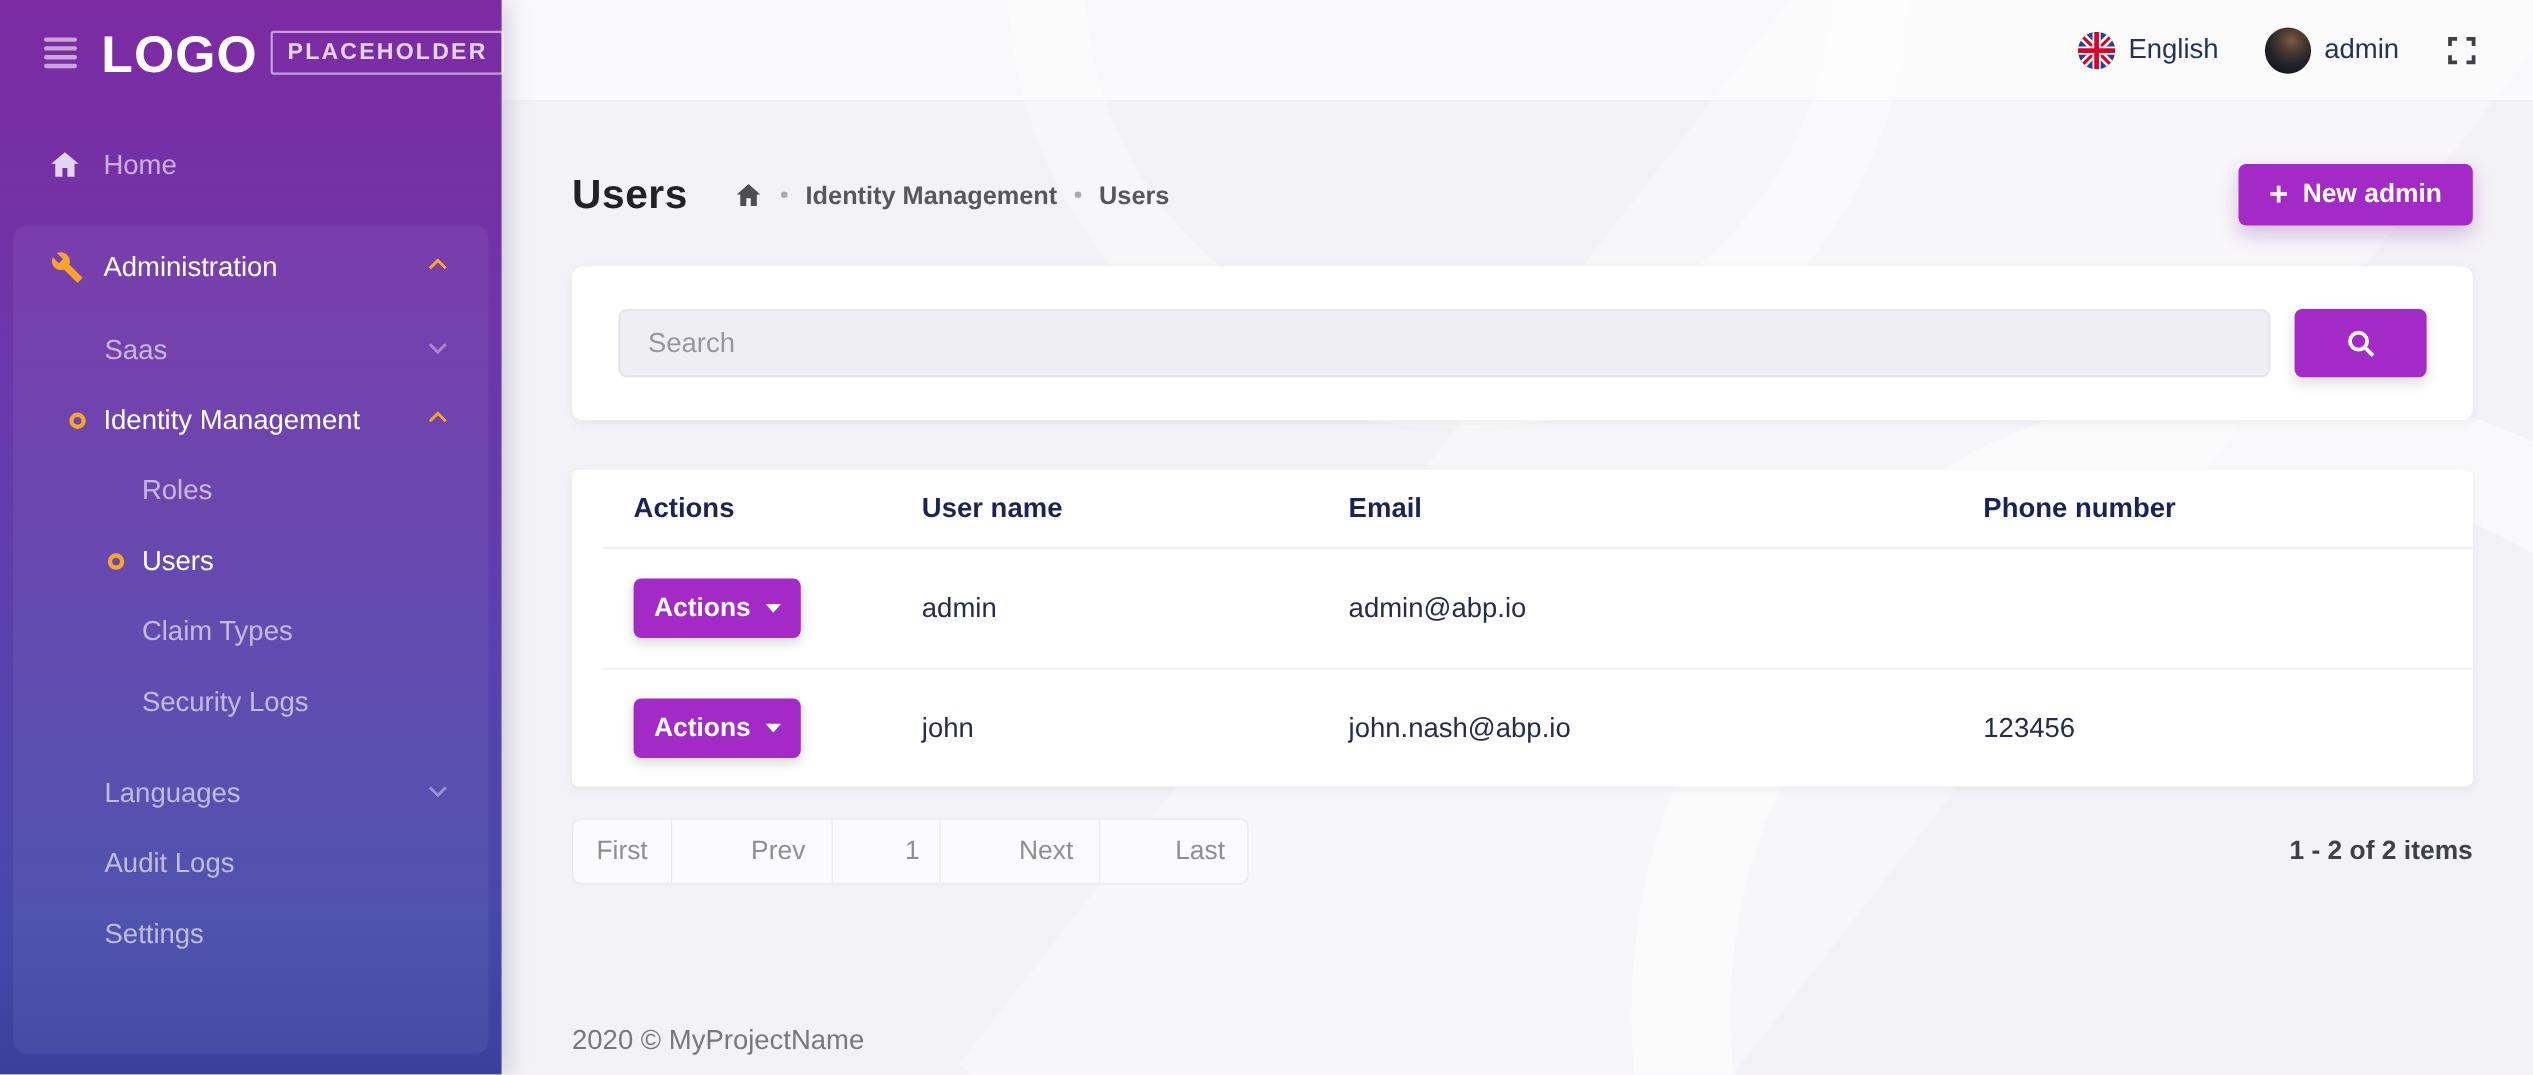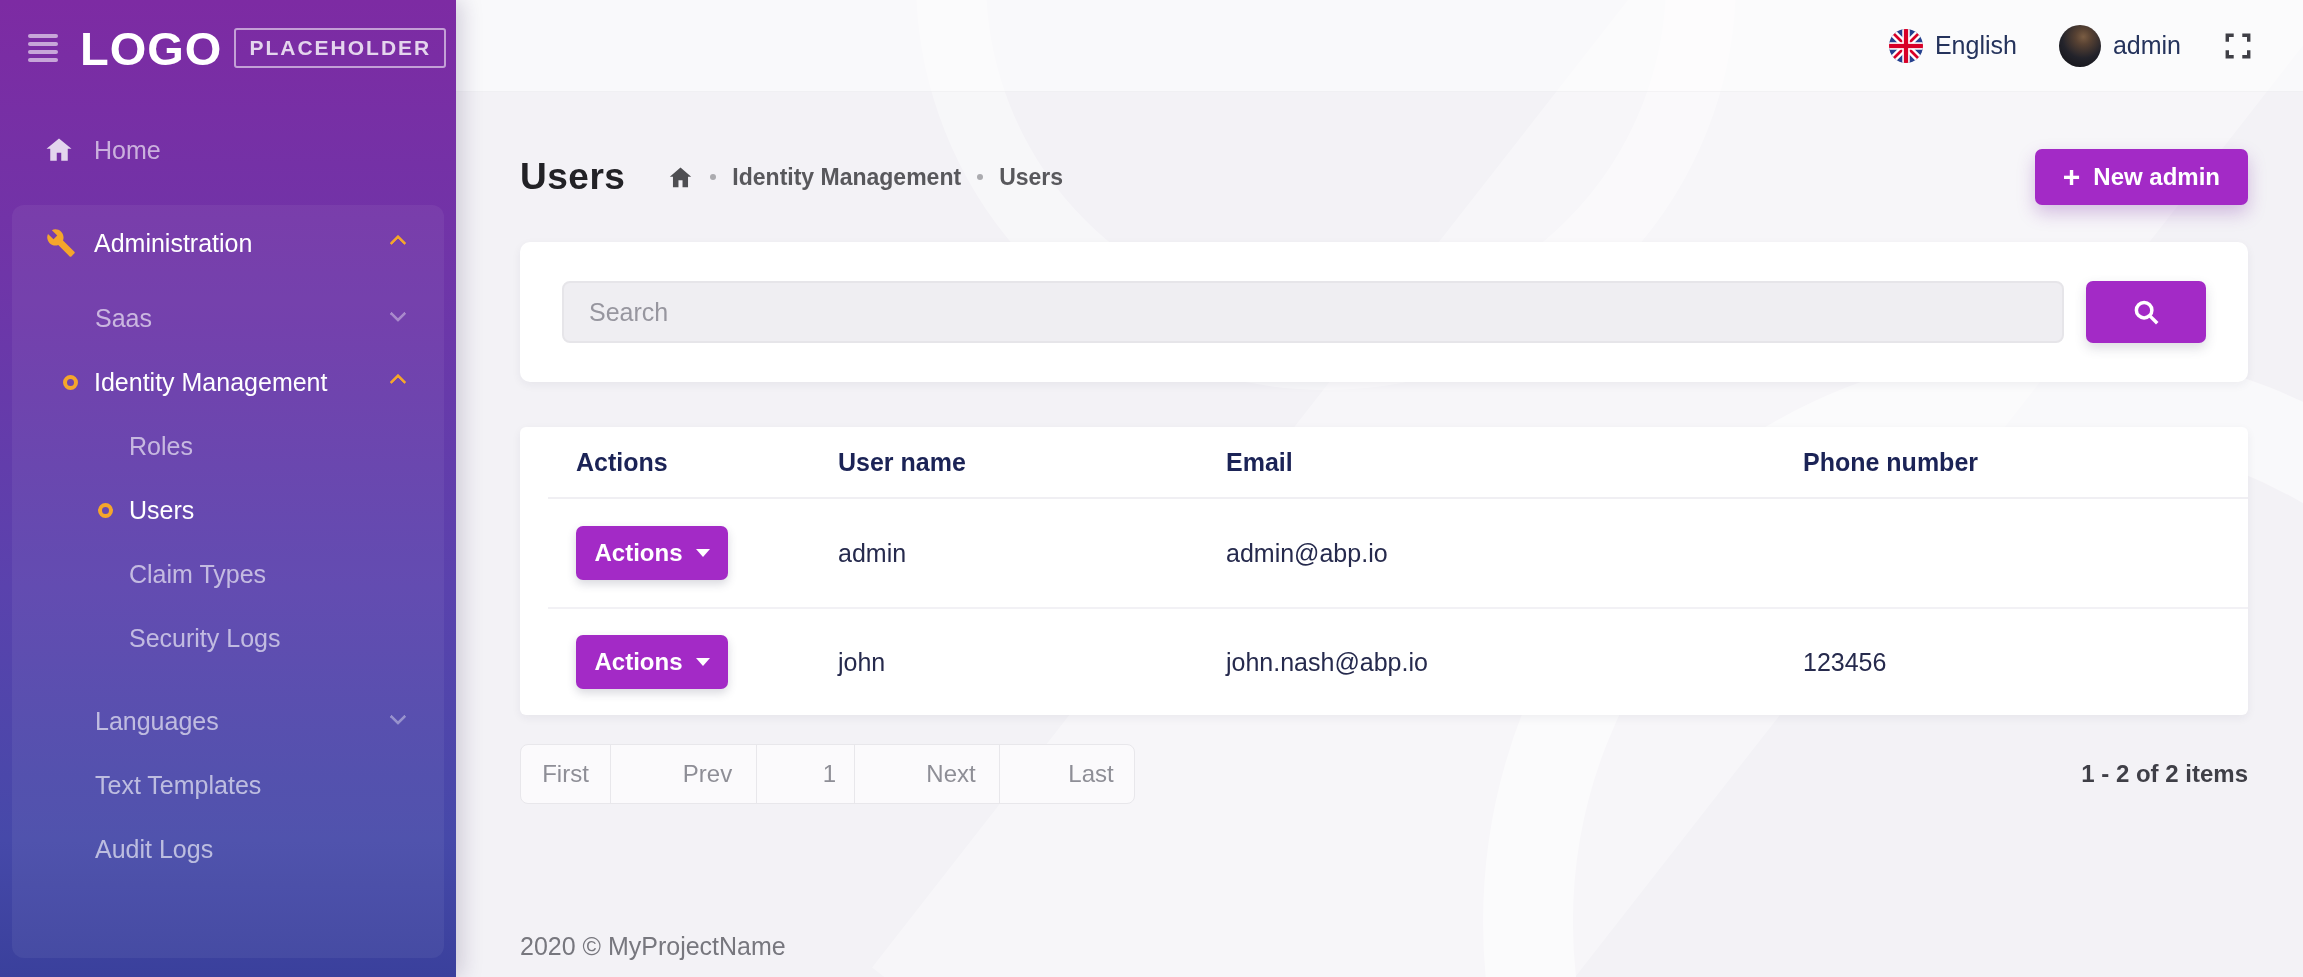--- a/index.html
+++ b/index.html
@@ -4,21 +4,21 @@
 <style>
   * { margin:0; padding:0; box-sizing:border-box; }
   html,body { width:2303px; height:977px; }
   body { font-family:"Liberation Sans","DejaVu Sans",sans-serif; overflow:hidden; }
   .screen { position:relative; width:2303px; height:977px; background:#f3f2f6; overflow:hidden; }
 
   
   .sidebar { position:absolute; left:0; top:0; width:456px; height:977px;
     background:linear-gradient(180deg,#7d2ba3 0%, #6f35a8 28%, #5a42ad 60%, #4649a9 86%, #3a409c 100%);
     box-shadow:6px 0 20px rgba(40,20,80,.18); z-index:5; }
-  .side-header { display:flex; align-items:center; height:96px; padding-left:28px; }
+  .side-header { display:flex; align-items:center; height:96px; padding-left:40px; }
   .hamburger { display:flex; flex-direction:column; gap:4px; cursor:pointer; }
   .hamburger i { display:block; width:30px; height:4px; border-radius:2px; background:rgba(255,255,255,.58); }
   .logo { display:flex; align-items:center; margin-left:22px; cursor:pointer; }
   .logo-main { font-size:47px; font-weight:800; color:#fff; letter-spacing:1px; }
   .logo-box { margin-left:12px; border:2px solid rgba(255,255,255,.55); border-radius:3px;
     padding:6px 13px; font-size:21px; font-weight:600; letter-spacing:2px; color:rgba(255,255,255,.8); }
 
   .mi { display:flex; align-items:center; height:64px; font-size:25px; font-weight:500;
     color:rgba(255,255,255,.62); cursor:pointer; }
   .mi.active { color:#fff; }
@@ -168,28 +168,28 @@
 
       <div class="mi l2">
         <span class="lbl">Security Logs</span>
       </div>
 
       <div class="mi l1 gap-b">
         <span class="lbl">Languages</span>
         <span class="chev down"></span>
       </div>
 
-      <div class="mi l1">
-        <span class="lbl">Text Templates</span>
-      </div>
 
       <div class="mi l1">
         <span class="lbl">Audit Logs</span>
       </div>
 
+      <div class="mi l1">
+        <span class="lbl">Settings</span>
+      </div>
     </div>
   </nav>
 
   <div class="main">
     <div class="decor">
       <div class="band"></div>
       <div class="ring-decor rd2"></div>
       <div class="ring-decor rd1"></div>
     </div>
 

